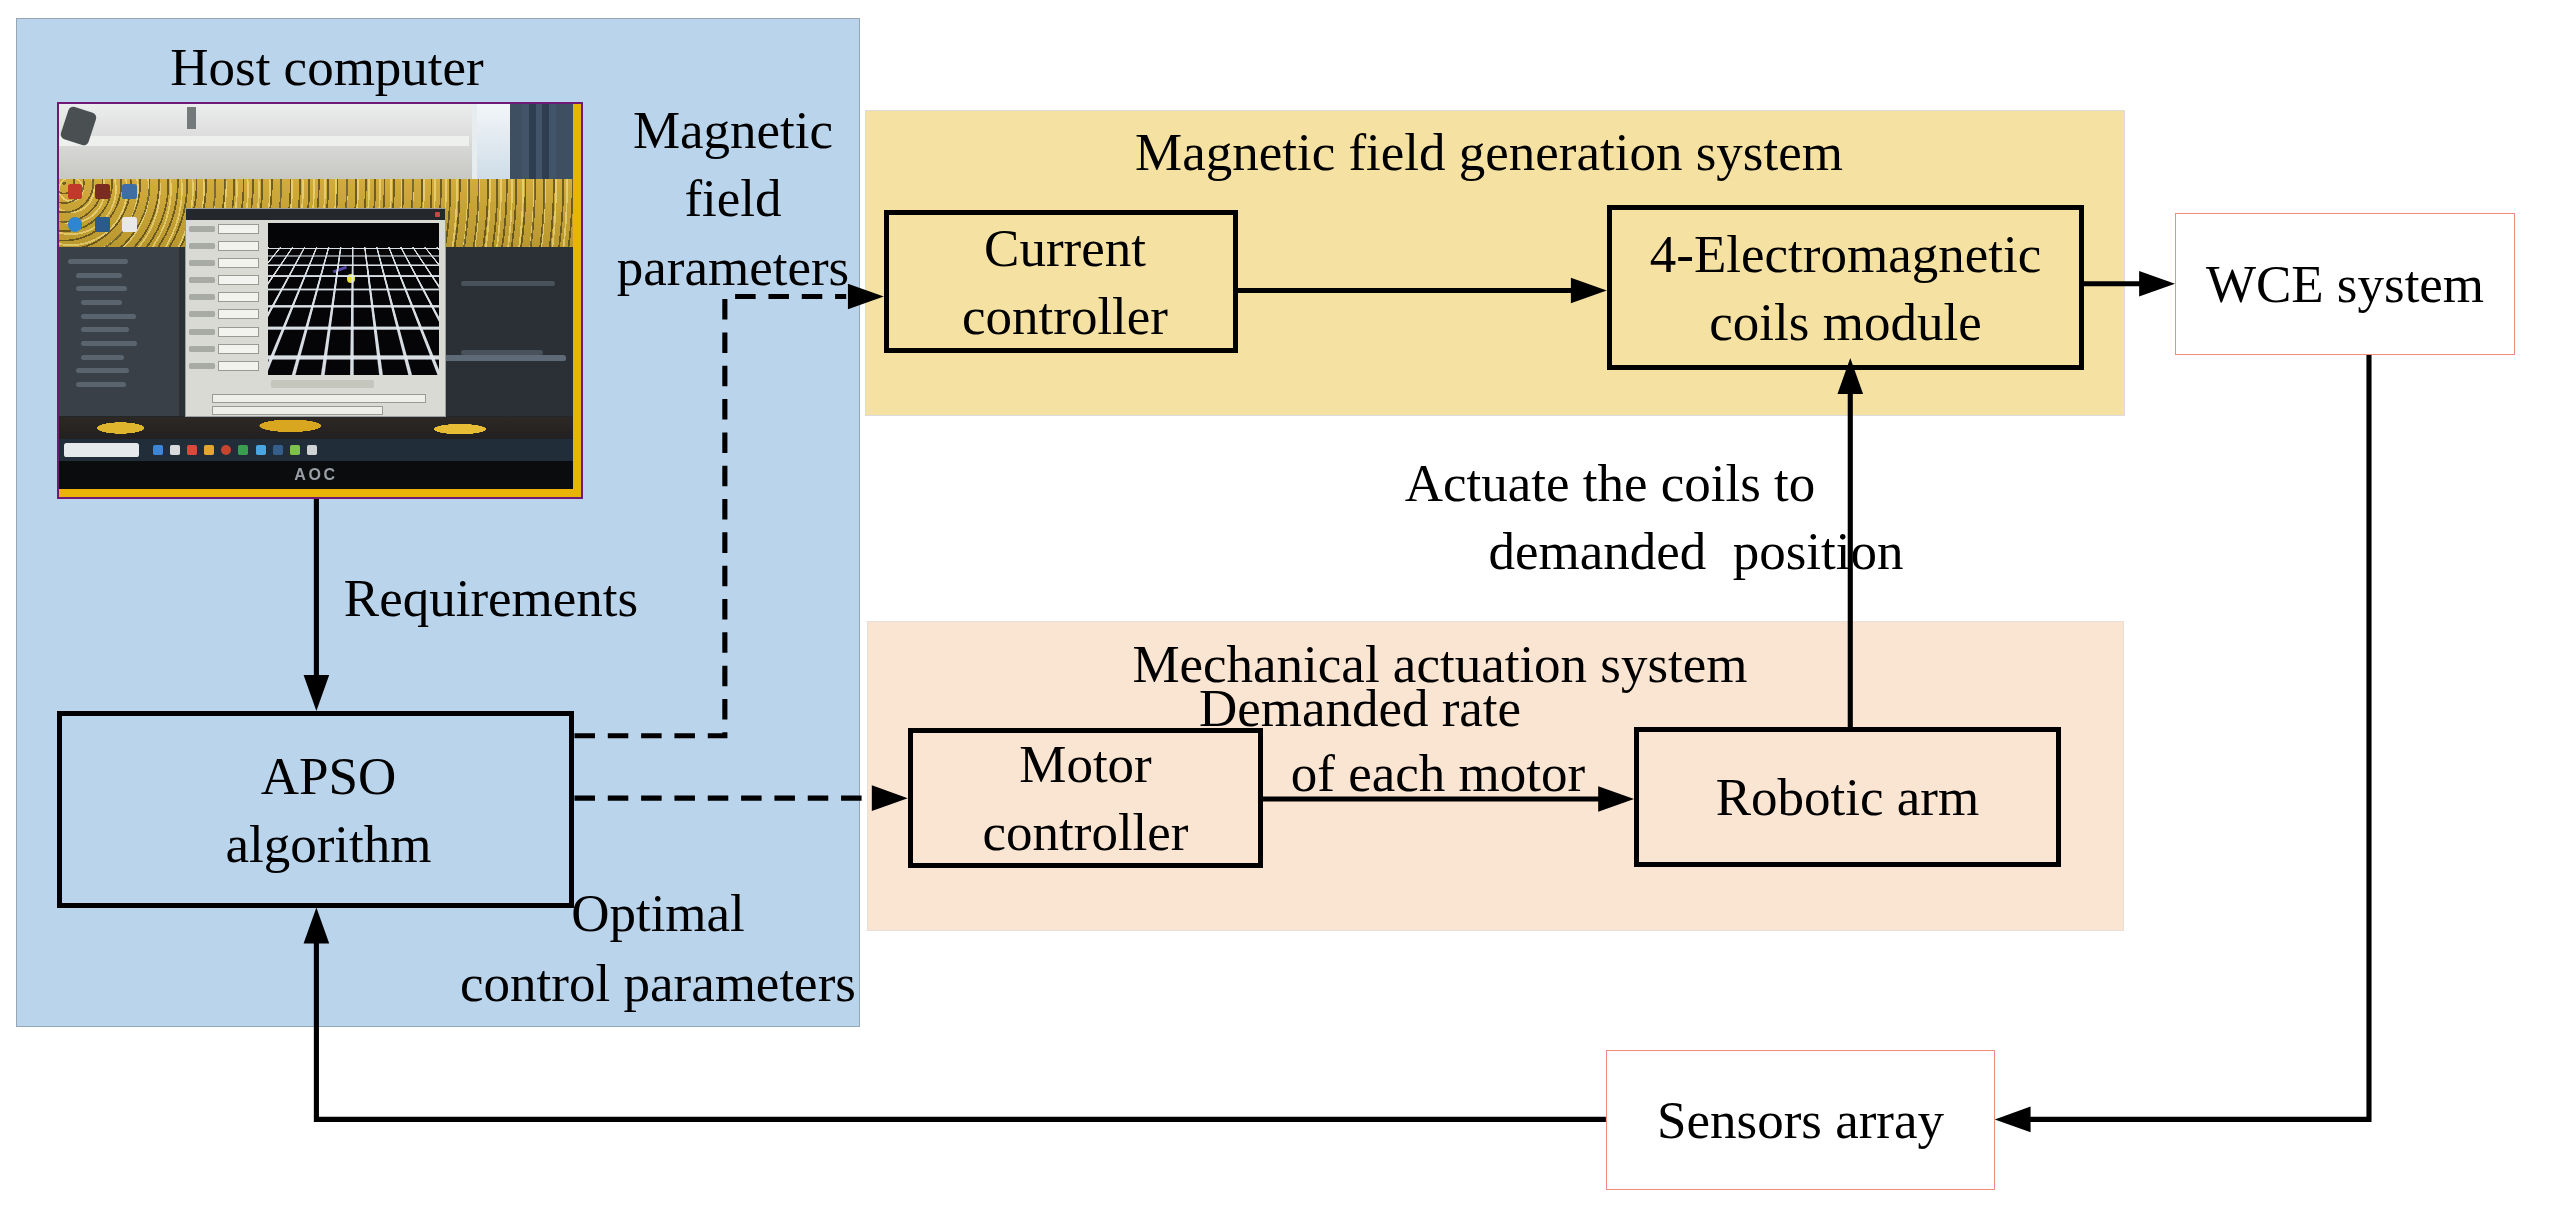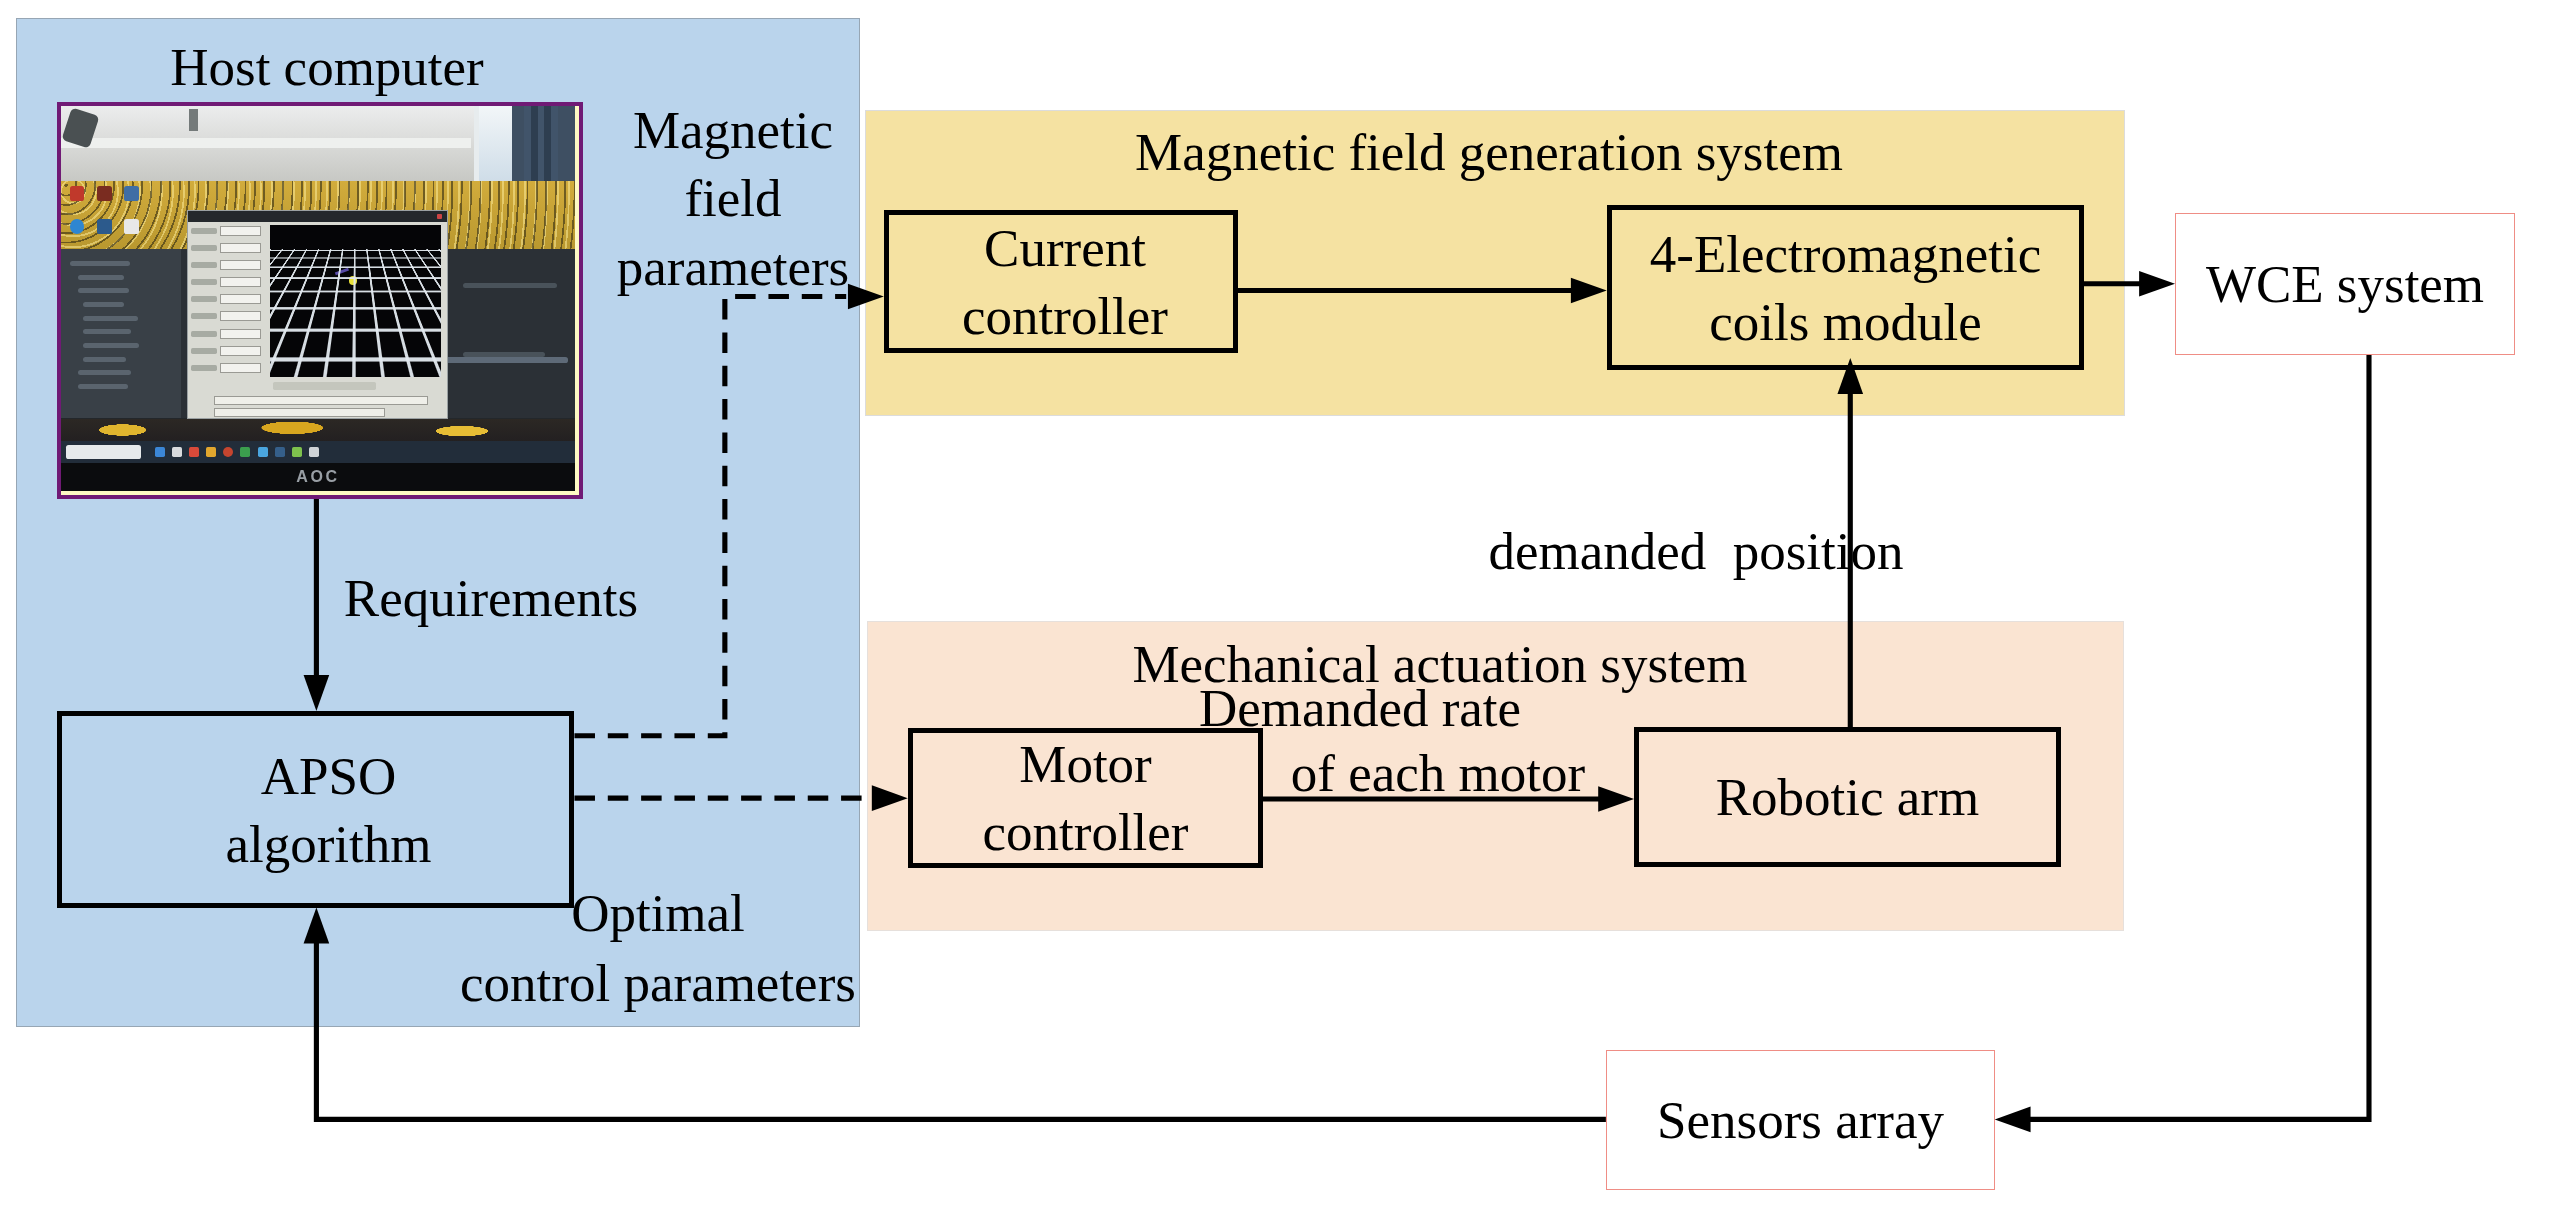--- a/index.html
+++ b/index.html
@@ -17,21 +17,21 @@
        font-size:53px;z-index:4;}
   .lbl{position:absolute;transform:translate(-50%,-50%);white-space:pre;font-size:53px;z-index:5;}
   .lbl .it{font-style:italic;}
   .lbl sub{font-size:34px;line-height:0;position:relative;top:10.3px;}
   svg.connectors{position:absolute;left:0;top:0;z-index:3;}
   svg.connectors path{fill:none;stroke:#000;stroke-width:6;}
   svg.connectors path.dash{stroke-dasharray:24 15;}
   svg.connectors polygon{fill:#000;stroke:none;}
   
   .photo{position:absolute;left:57px;top:102px;width:526px;height:397px;box-sizing:border-box;
-         border:4px solid #701a75;background:#fef9c3;z-index:4;}
+         border:2px solid #701a75;background:#eab308;z-index:4;}
   .photo *{position:absolute;box-sizing:border-box;}
   .ceiling{left:0;top:0;width:514px;height:75px;background:linear-gradient(#eceded,#c7c8c4);overflow:hidden;}
   .beam{left:0;top:32px;width:410px;height:10.3px;background:#eef0ee;box-shadow:0 12px 0 -7.7px #9aA0a0;}
   .ceil-blob1{left:5.1px;top:5.1px;width:29px;height:34px;background:#4a5052;border-radius:5.1px;transform:rotate(18deg);}
   .ceil-blob2{left:128px;top:3.4px;width:8.5px;height:22px;background:#747a7a;}
   .window-band{right:0;top:0;width:101px;height:75px;background:#3e4f62;}
   .window-pane{right:63px;top:0;width:38px;height:75px;background:linear-gradient(#f2f6f8,#cfdde8);border-left:5.1px solid #e7ecee;}
   .curtain{right:17px;top:0;width:34px;height:75px;background:repeating-linear-gradient(90deg,#41546a 0 6.8px,#2e3e50 6.8px 13.7px);}
   .screen{left:0;top:75px;width:514px;height:282px;background:#23272b;overflow:hidden;}
   .wallpaper{left:0;top:0;width:514px;height:68px;
@@ -274,19 +274,20 @@
   <div class="lbl" style="left:733px;top:130px;">Magnetic</div>
   <div class="lbl" style="left:733px;top:198px;">field</div>
   <div class="lbl" style="left:733px;top:267px;">parameters</div>
 
   <div class="lbl" style="left:491px;top:598px;">Requirements</div>
 
   <div class="lbl" style="left:658px;top:913px;">Optimal</div>
   <div class="lbl" style="left:658px;top:983px;">control parameters</div>
 
 
+  <div class="lbl" style="left:1610px;top:483px;">Actuate the coils to</div>
   <div class="lbl" style="left:1696px;top:551px;">demanded  position</div>
 
   <div class="lbl" style="left:1360px;top:708px;">Demanded rate</div>
   <div class="lbl" style="left:1438px;top:773px;">of each motor</div>
 
 </div>
 
 
 </body></html>

